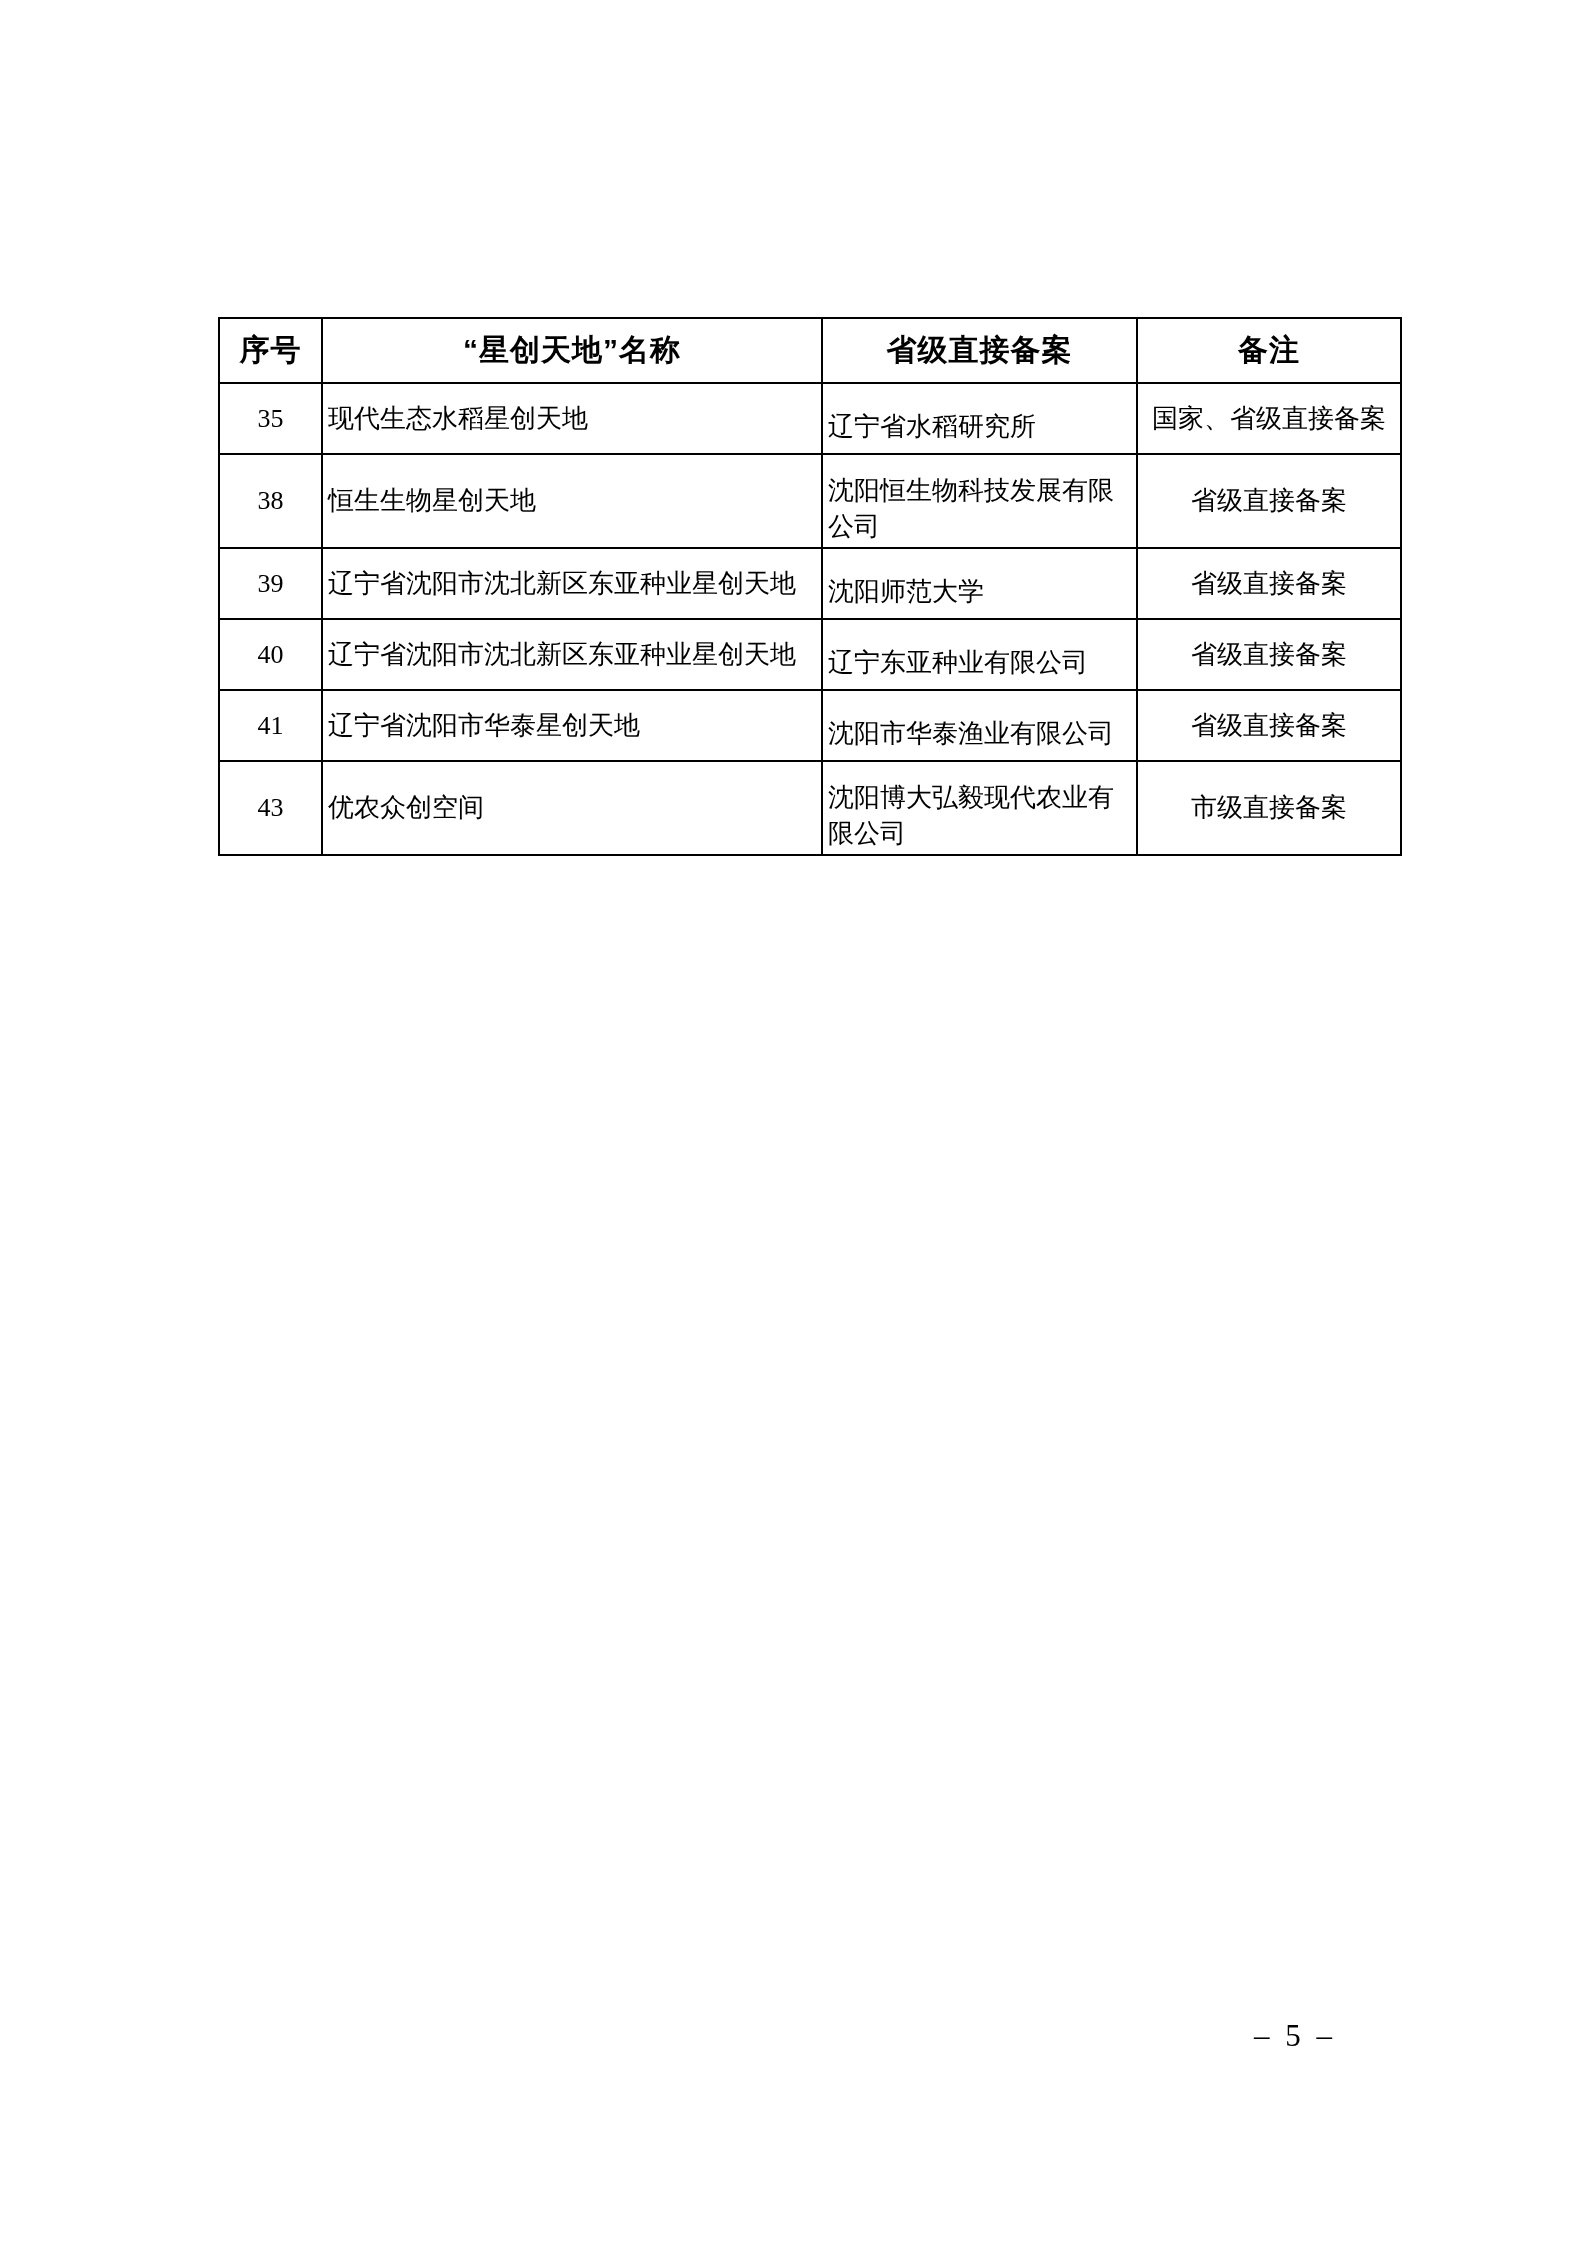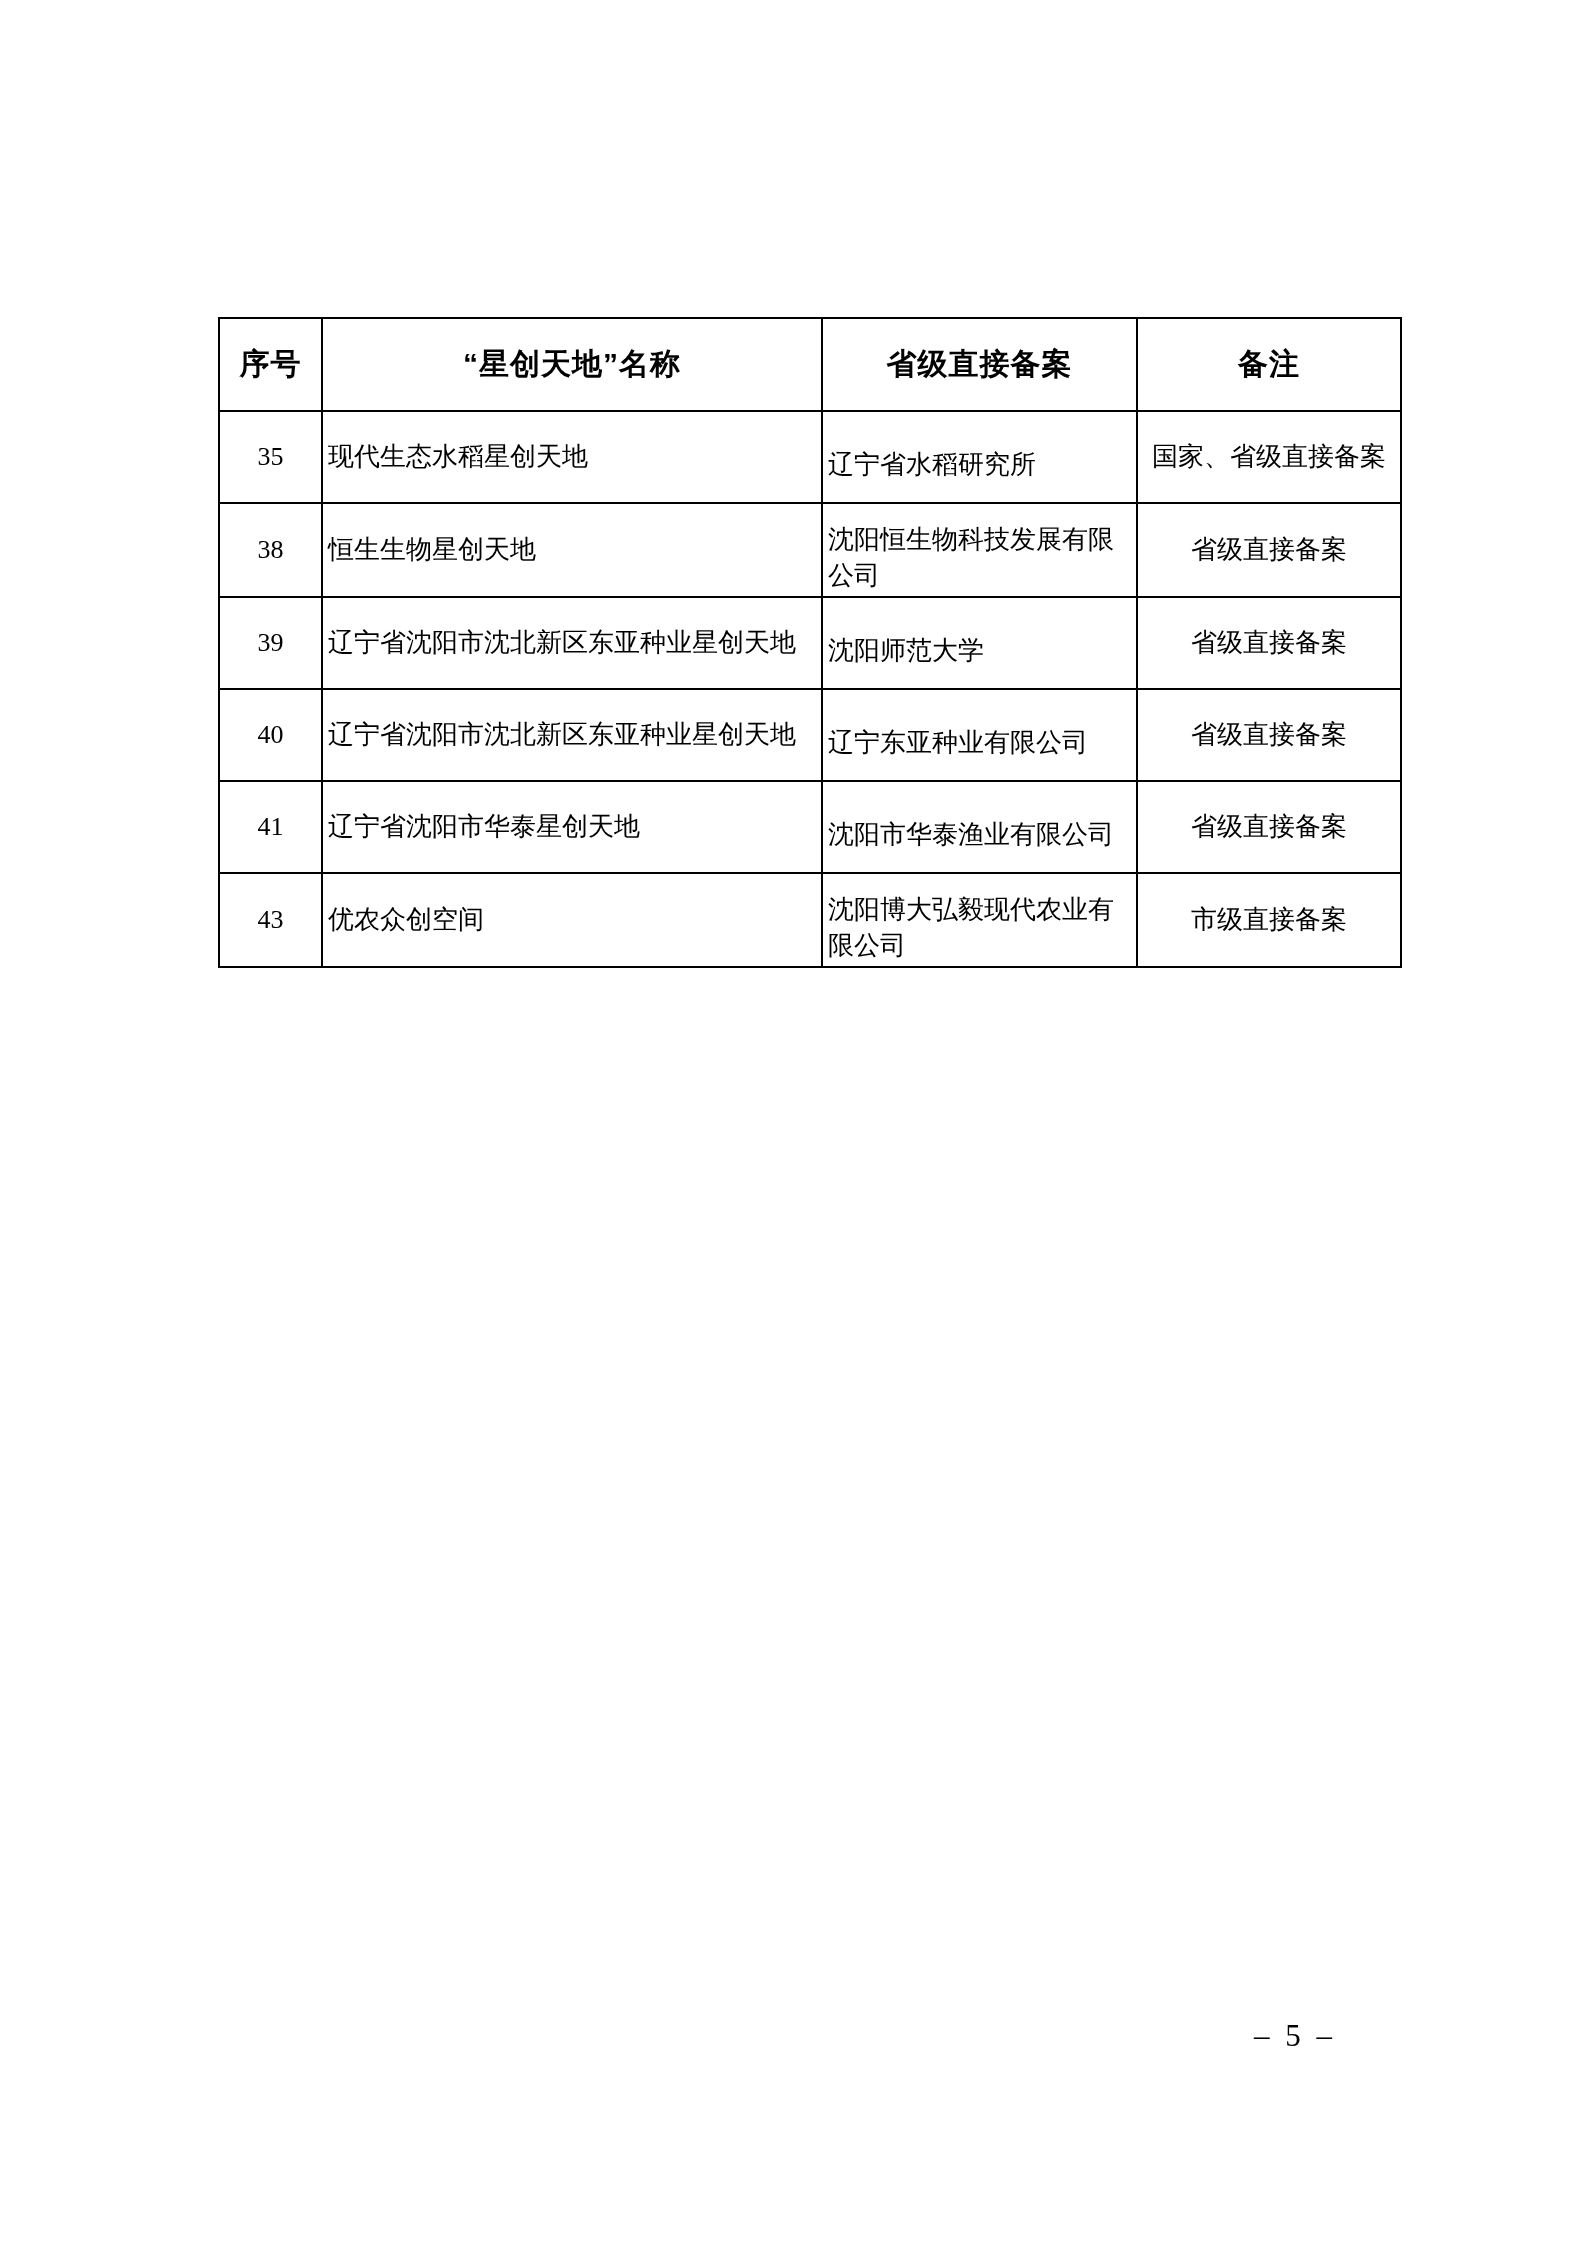--- a/index.html
+++ b/index.html
@@ -28,30 +28,30 @@
   .doc-table col.c-name     { width: 500px; }
   .doc-table col.c-operator { width: 315px; }
   .doc-table col.c-remark   { width: 264px; }
 
   .doc-table th, .doc-table td {
     border: 2px solid #000000;
     vertical-align: middle;
     overflow: hidden;
   }
 
-  .doc-table thead tr { height: 93px; }
+  .doc-table thead tr { height: 65px; }
   .doc-table thead th {
     font-family: "Liberation Sans", sans-serif;
     font-weight: 700;
     font-size: 30px;
     text-align: center;
     letter-spacing: 1px;
   }
 
-  .doc-table tbody tr { height: 92px; }
+  .doc-table tbody tr { height: 71px; }
   .doc-table tbody tr.compact { height: 72px; }
 
   .doc-table tbody td {
     font-size: 26px;
     line-height: 36px;
   }
   td.cell-no {
     text-align: center;
     font-size: 27px;
   }

